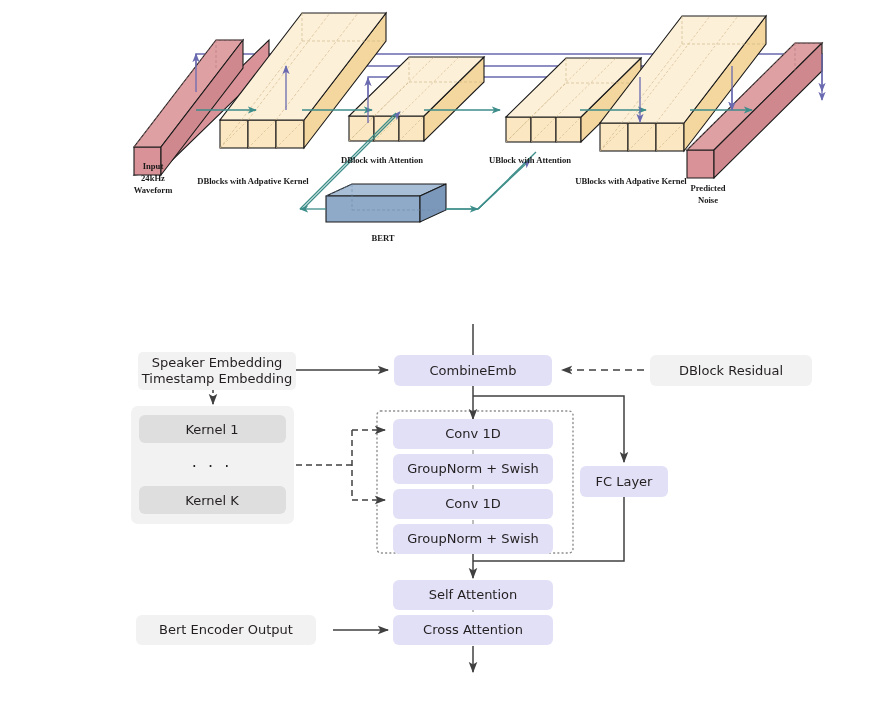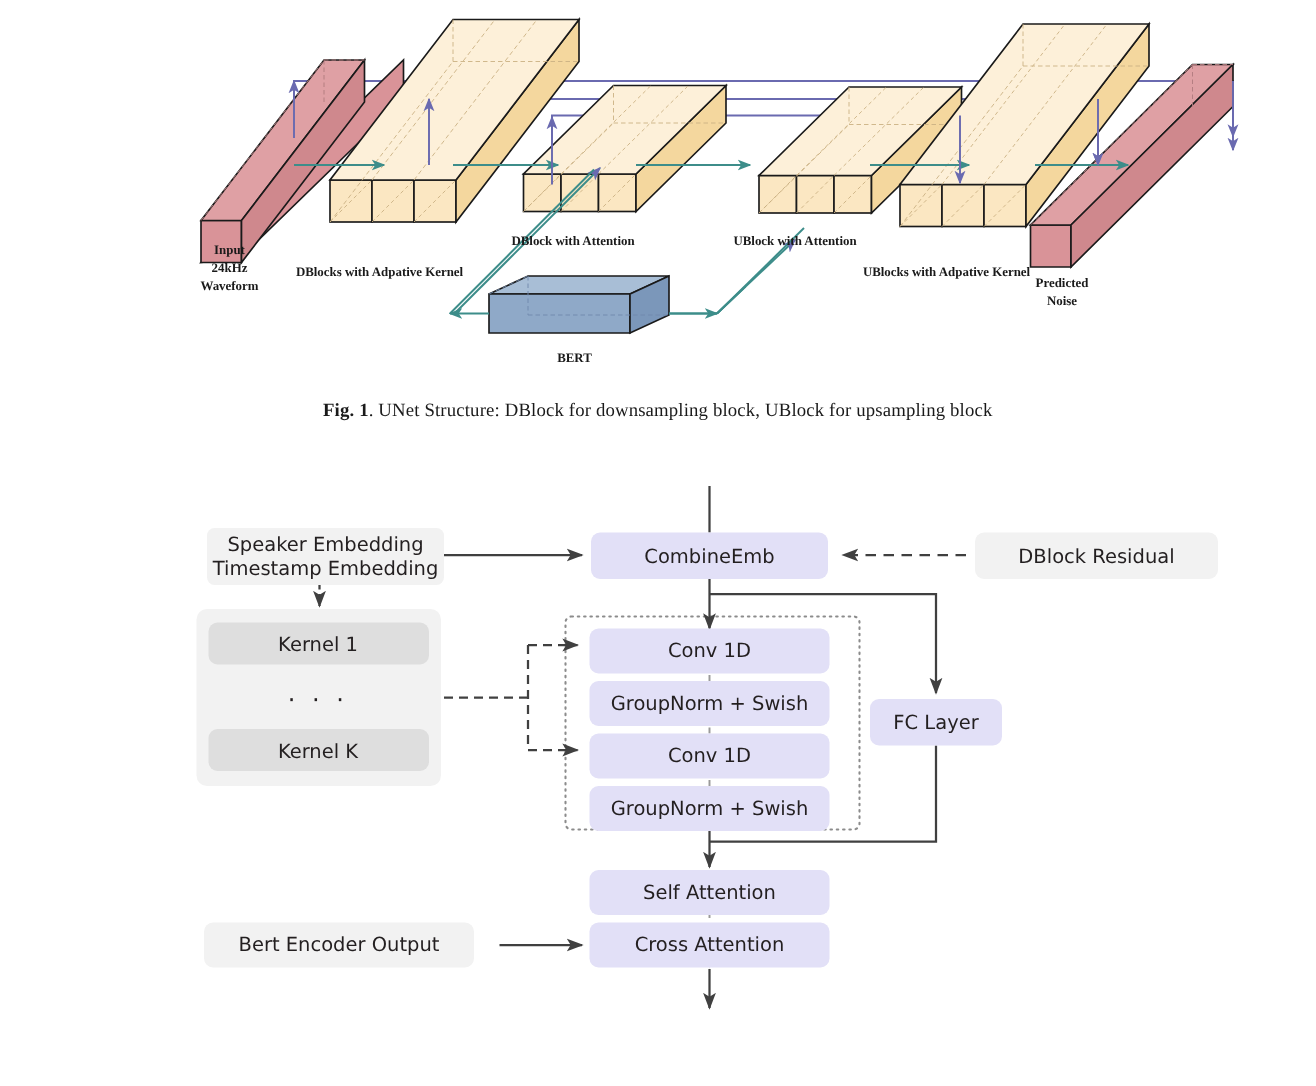--- a/index.html
+++ b/index.html
@@ -247,23 +247,20 @@
       <text class="f1-label" text-anchor="middle" x="253" y="184">DBlocks with Adpative Kernel</text>
       <text class="f1-label" text-anchor="middle" x="382" y="163">DBlock with Attention</text>
       <text class="f1-label" text-anchor="middle" x="383" y="241">BERT</text>
       <text class="f1-label" text-anchor="middle" x="530" y="163">UBlock with Attention</text>
       <text class="f1-label" text-anchor="middle" x="631" y="184">UBlocks with Adpative Kernel</text>
       <text class="f1-label" text-anchor="middle" x="708" y="191">Predicted</text>
       <text class="f1-label" text-anchor="middle" x="708" y="203">Noise</text>
     </g>
   </svg>
 
-  <div class="fig-caption" style="top:266px;">
-    <b>Fig. 1</b><span>. UNet Structure: DBlock for downsampling block, UBlock for upsampling block</span>
-  </div>
 
   <svg class="layer" viewBox="0 0 877 724">
 
     <rect x="131" y="406" width="163" height="118" rx="7" fill="#f2f2f2"></rect>
 
     <rect x="377" y="411" width="196" height="142" rx="4" fill="none" stroke="#8c8c8c" stroke-width="1.4" stroke-dasharray="1,3.2" stroke-linecap="round"></rect>
 
     <g stroke="#404040" fill="none" stroke-width="1.5">
 
       <line x1="473" y1="324" x2="473" y2="355"></line>

